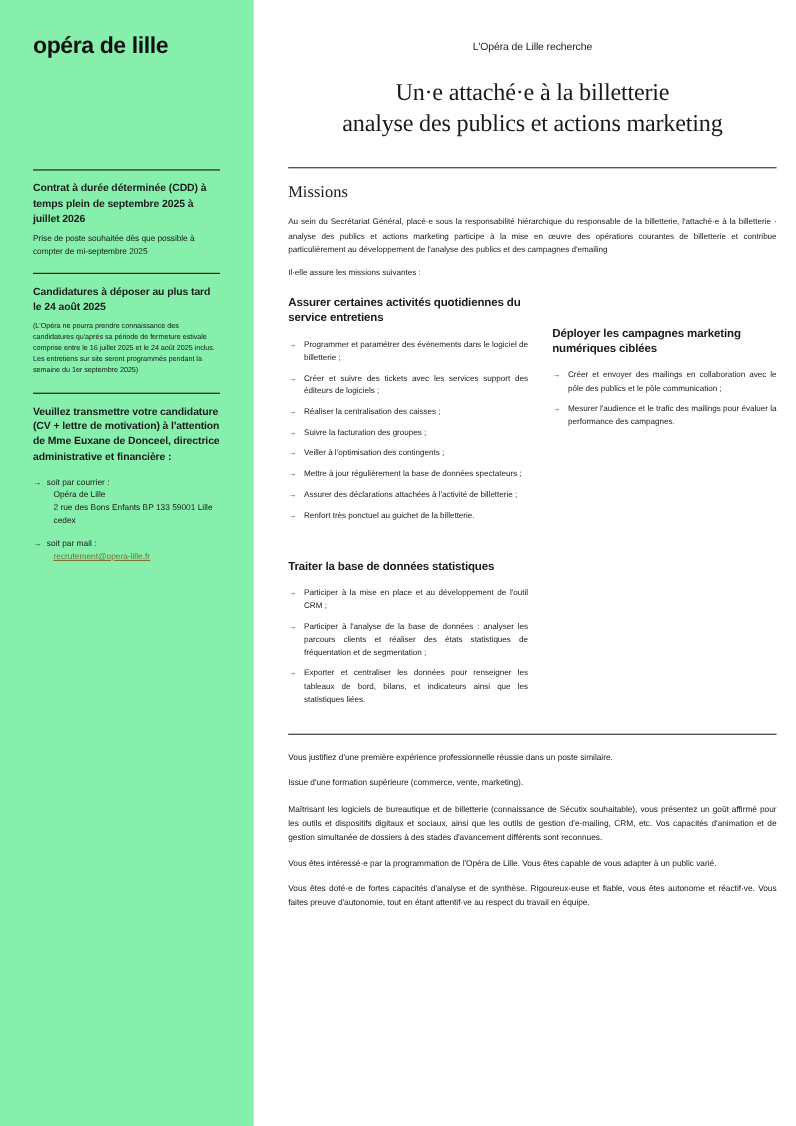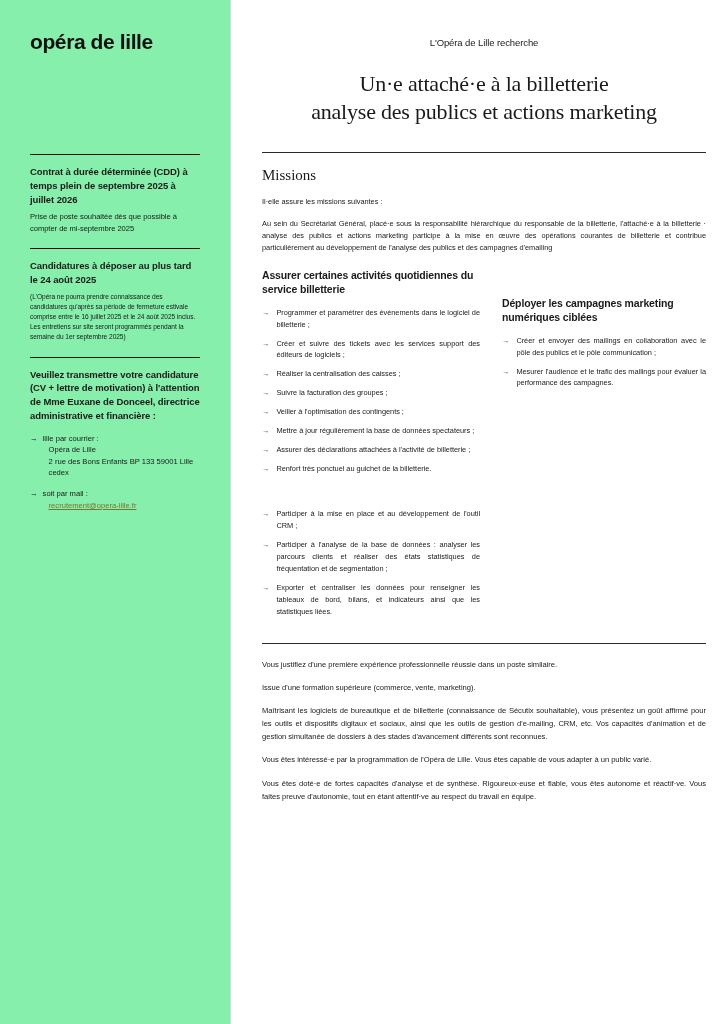--- a/index.html
+++ b/index.html
@@ -227,21 +227,21 @@
         <p class="block-note">(L'Opéra ne pourra prendre connaissance des candidatures qu'après sa période de fermeture estivale comprise entre le 16 juillet 2025 et le 24 août 2025 inclus. Les entretiens sur site seront programmés pendant la semaine du 1er septembre 2025)</p>
       </div>
 
       <hr class="rule">
       <div class="block">
         <p class="block-title">Veuillez transmettre votre candidature (CV + lettre de motivation) à l'attention de Mme Euxane de Donceel, directrice administrative et financière :</p>
 
         <div class="contact-line">
           <span class="arrow">→</span>
           <span class="contact-body">
-            <span>lille par courrier :</span>
+            <span>soit par courrier :</span>
             <span class="addr-line">Opéra de Lille</span>
             <span class="addr-line">2 rue des Bons Enfants BP 133 59001 Lille cedex</span>
           </span>
         </div>
 
         <div class="contact-line">
           <span class="arrow">→</span>
           <span class="contact-body">
             <span>soit par mail :</span>
             <a class="mail" href="#">recrutement@opera-lille.fr</a>
@@ -258,28 +258,28 @@
 
     <h1 class="job-title">
       <span>Un·e attaché·e à la billetterie</span><br>
       <span>analyse des publics et actions marketing</span>
     </h1>
 
     <hr class="hr-dark">
 
     <h2 class="section-head">Missions</h2>
 
+    <p class="intro-para">Au sein du Secrétariat Général, placé·e sous la responsabilité hiérarchique du responsable de la billetterie, l'attaché·e à la billetterie · analyse des publics et actions marketing participe à la mise en œuvre des opérations courantes de billetterie et contribue particulièrement au développement de l'analyse des publics et des campagnes d'emailing</p>
     <p class="intro-para">Il·elle assure les missions suivantes :</p>
-    <p class="intro-para">Au sein du Secrétariat Général, placé·e sous la responsabilité hiérarchique du responsable de la billetterie, l'attaché·e à la billetterie · analyse des publics et actions marketing participe à la mise en œuvre des opérations courantes de billetterie et contribue particulièrement au développement de l'analyse des publics et des campagnes d'emailing</p>
 
     <div class="cols">
 
       <div class="col col-left">
 
-        <h3 class="sub-head">Assurer certaines activités quotidiennes du service billetterie</h3>
+        <h3 class="sub-head">Assurer certaines activités quotidiennes du service entretiens</h3>
         <ul class="bullets">
           <li>
               <span class="b-arrow">→</span>
               <span class="b-text">Programmer et paramétrer des évènements dans le logiciel de billetterie ;</span>
             </li>
           <li>
               <span class="b-arrow">→</span>
               <span class="b-text">Créer et suivre des tickets avec les services support des éditeurs de logiciels ;</span>
             </li>
           <li>
@@ -303,20 +303,21 @@
               <span class="b-text">Assurer des déclarations attachées à l'activité de billetterie ;</span>
             </li>
           <li>
               <span class="b-arrow">→</span>
               <span class="b-text">Renfort très ponctuel au guichet de la billetterie.</span>
             </li>
         </ul>
 
         <div class="block-gap"></div>
 
+        <h3 class="sub-head">Traiter la base de données statistiques</h3>
         <ul class="bullets">
           <li>
               <span class="b-arrow">→</span>
               <span class="b-text">Participer à la mise en place et au développement de l'outil CRM ;</span>
             </li>
           <li>
               <span class="b-arrow">→</span>
               <span class="b-text">Participer à l'analyse de la base de données : analyser les parcours clients et réaliser des états statistiques de fréquentation et de segmentation ;</span>
             </li>
           <li>

